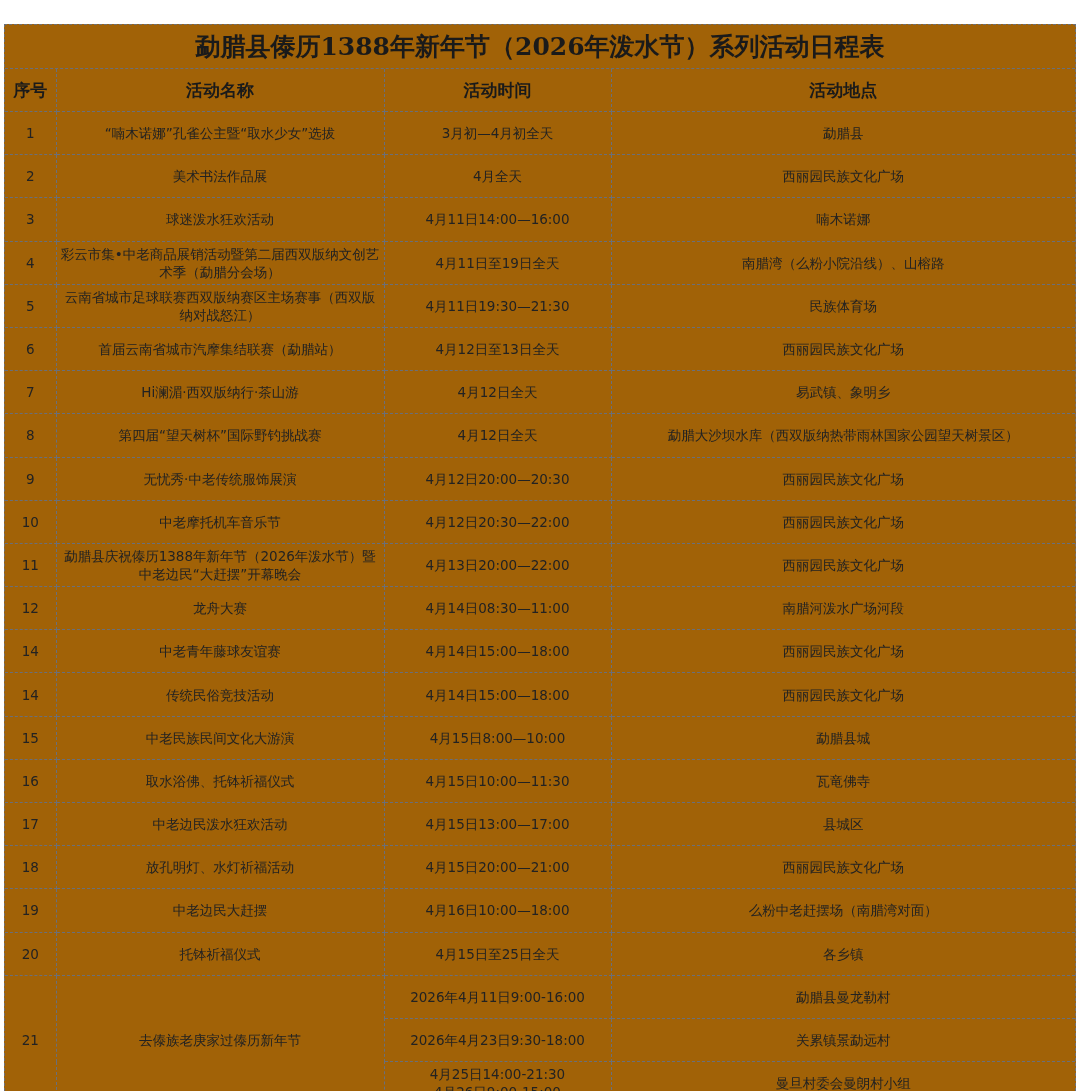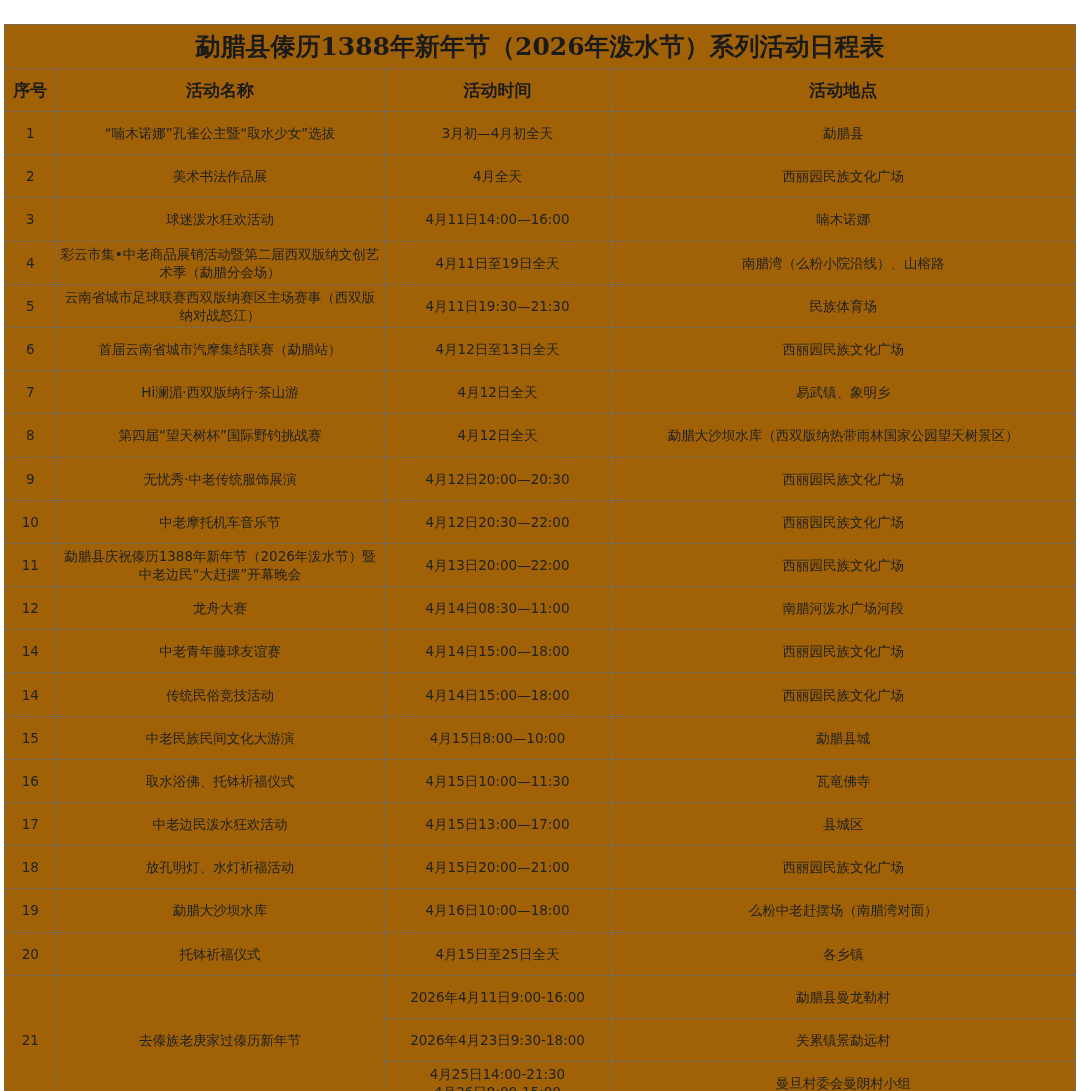--- a/index.html
+++ b/index.html
@@ -159,21 +159,21 @@
           <td>县城区</td>
         </tr>
       <tr>
           <td>18</td>
           <td>放孔明灯、水灯祈福活动</td>
           <td>4月15日20:00—21:00</td>
           <td>西丽园民族文化广场</td>
         </tr>
       <tr>
           <td>19</td>
-          <td>勐腊大沙坝水库</td>
+          <td>中老边民大赶摆</td>
           <td>4月16日10:00—18:00</td>
           <td>么粉中老赶摆场（南腊湾对面）</td>
         </tr>
       <tr>
           <td>20</td>
           <td>托钵祈福仪式</td>
           <td>4月15日至25日全天</td>
           <td>各乡镇</td>
         </tr>
       <tr>

